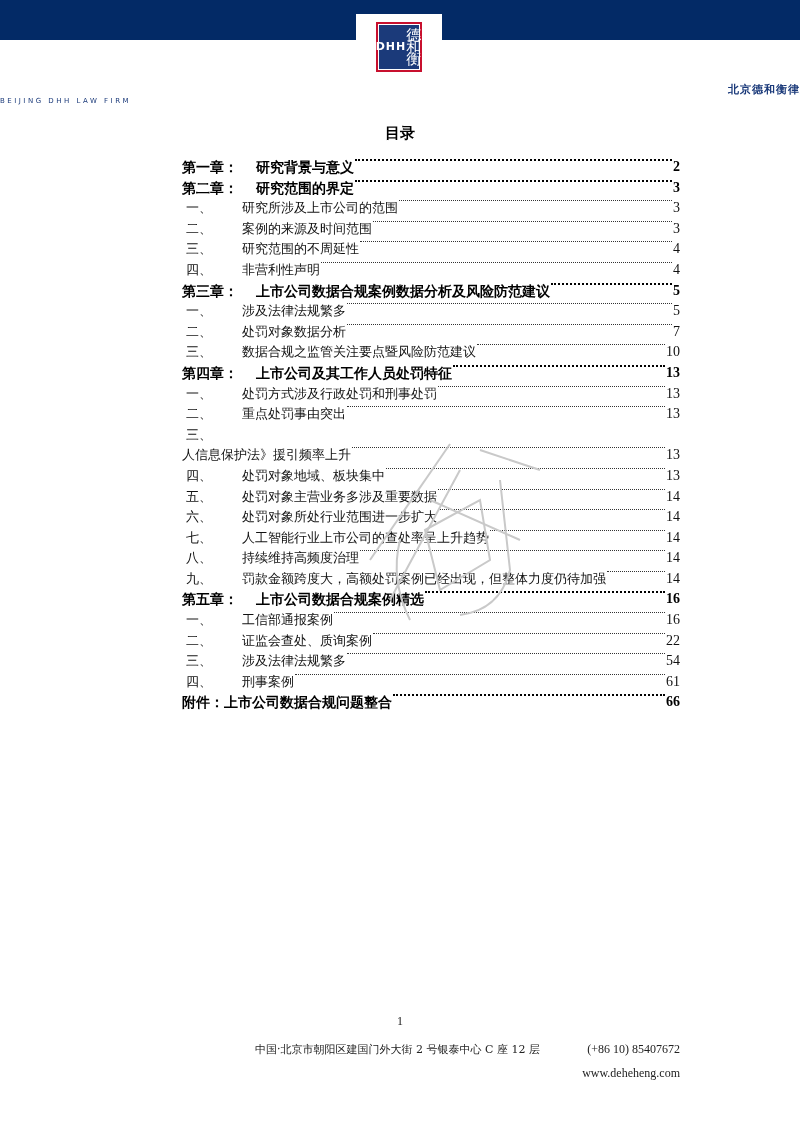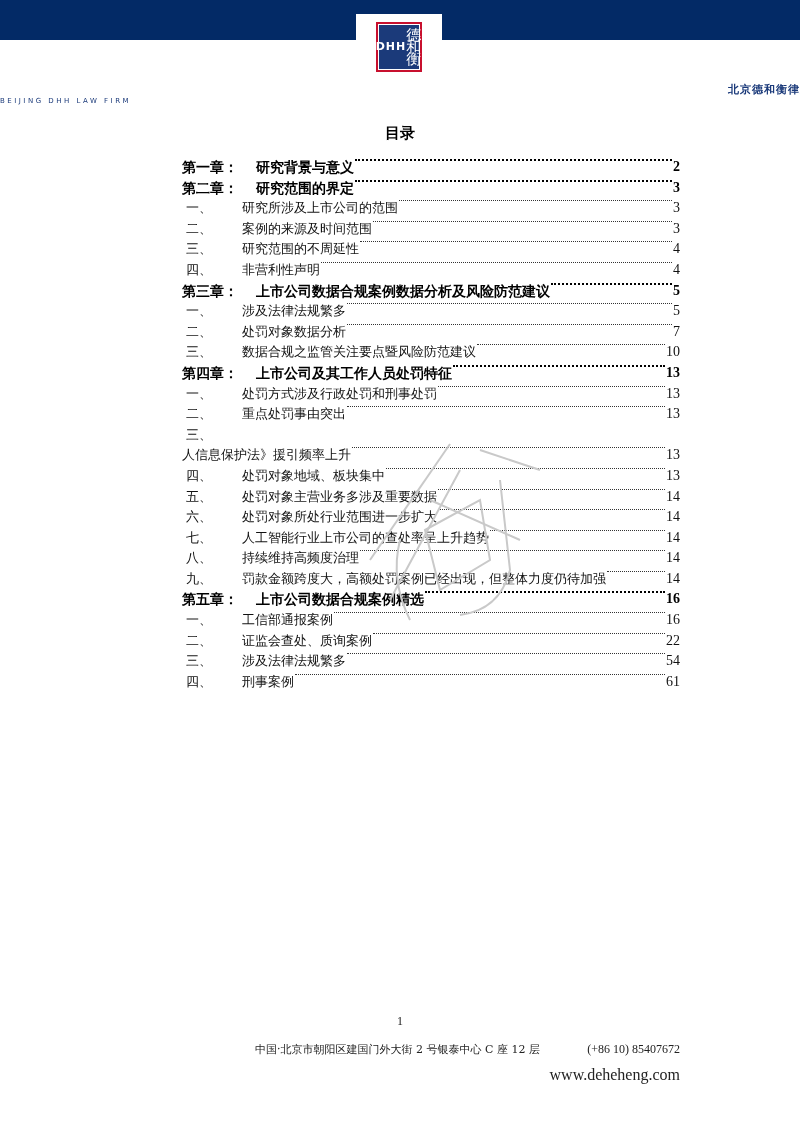--- a/index.html
+++ b/index.html
@@ -74,21 +74,21 @@
   .footer-addr {
     position: absolute; left: 255px; top: 1042px;
     font-family: "DejaVu Serif", serif; font-size: 11px; color: #222;
   }
   .footer-phone {
     position: absolute; right: 120px; top: 1042px;
     font-family: "Liberation Serif", serif; font-size: 12px; color: #222; margin-left: 20px;
   }
   .footer-web {
     position: absolute; right: 120px; top: 1066px;
-    font-family: "Liberation Serif", serif; font-size: 16px; color: #222;
+    font-family: "Liberation Serif", serif; font-size: 12px; color: #222;
   }
 </style>
 </head>
 <body>
 
 <div class="top-band"></div>
 <div class="logo-wrap"></div>
 <div class="logo-box">
   <div class="logo-inner">
     <span class="logo-dhh">DHH</span>
@@ -246,20 +246,26 @@
     <span class="num">三、</span>
     <span class="label">涉及法律法规繁多</span>
     <span class="leader"></span>
     <span class="page">54</span>
   </div>
   <div class="row section">
     <span class="num">四、</span>
     <span class="label">刑事案例</span>
     <span class="leader"></span>
     <span class="page">61</span>
+  </div>
+  <div class="row chapter appendix">
+    <span class="num">附件：</span>
+    <span class="label">上市公司数据合规问题整合</span>
+    <span class="leader"></span>
+    <span class="page">66</span>
   </div>
 </div>
 
 <svg class="watermark" viewBox="0 0 220 190">
   <g fill="none" stroke="#c9c9c9" stroke-width="2">
     <path d="M120 4 L40 120"></path>
     <path d="M130 30 L60 160"></path>
     <path d="M70 100 Q60 140 80 180"></path>
     <path d="M95 90 L150 60 L160 120 L110 150 Z"></path>
     <path d="M170 40 L180 130 Q170 170 130 175"></path>

